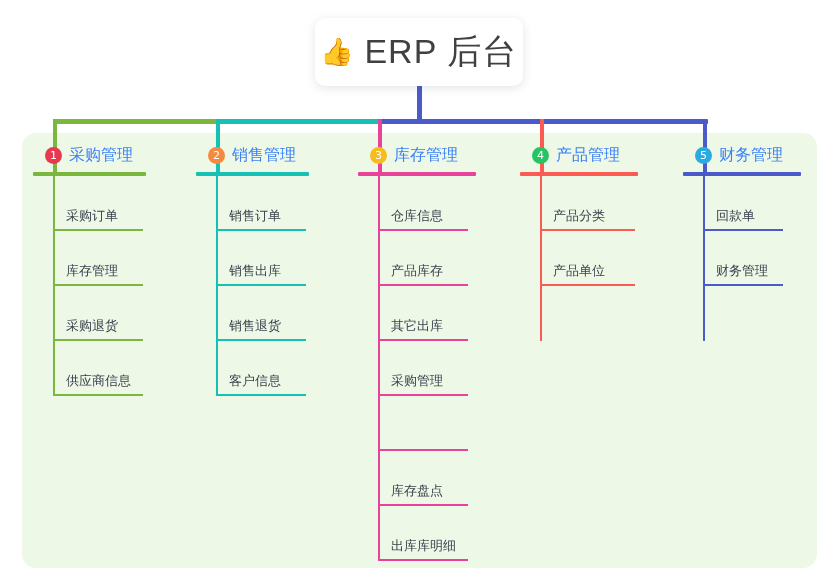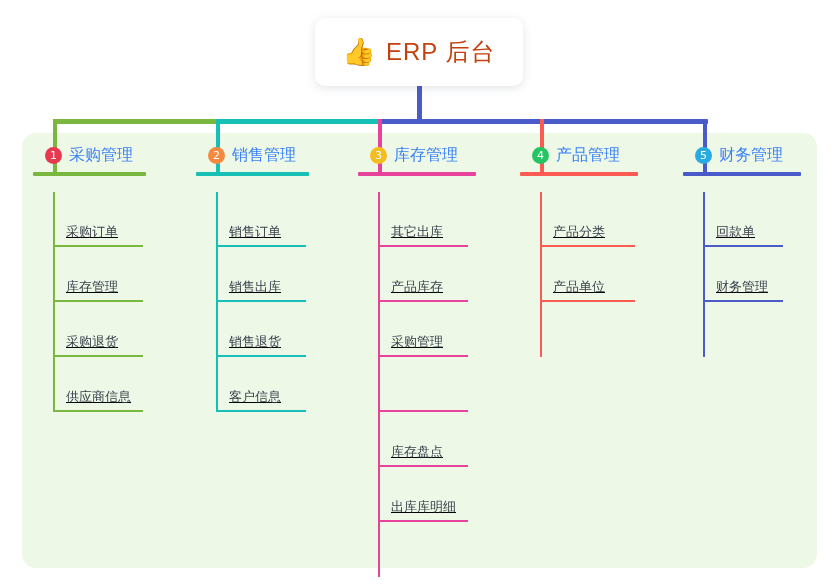--- a/index.html
+++ b/index.html
@@ -28,21 +28,21 @@
     width:208px;height:68px;
     background:#ffffff;
     border-radius:10px;
     box-shadow:0 2px 10px rgba(80,90,110,0.16);
     display:flex;align-items:center;justify-content:center;
     gap:10px;
     z-index:6;
   }
   .root-emoji{font-size:27px;line-height:1;}
   .root-title{
-    font-size:24px;color:#c2410c;letter-spacing:1px;
+    font-size:34px;color:#404040;letter-spacing:1px;
     white-space:nowrap;
   }
   .hbar{position:absolute;height:5px;border-radius:1px;z-index:2;}
   .vdrop{position:absolute;width:4px;z-index:2;}
   .vtrunk{position:absolute;width:5px;z-index:2;}
 
   
   .col{position:absolute;top:142px;z-index:4;}
   .col-head{
     display:flex;align-items:center;gap:7px;
@@ -50,21 +50,21 @@
   }
   .badge{
     width:17px;height:17px;border-radius:50%;
     color:#ffffff;font-size:11px;line-height:17px;
     text-align:center;flex:none;
     font-family:"DejaVu Sans",sans-serif;
   }
   .col-title{font-size:16px;color:#3b82f6;white-space:nowrap;}
   .head-rule{height:4px;border-radius:1px;margin-top:4px;}
 
-  .items{position:relative;margin-top:16px;text-decoration:underline;}
+  .items{position:relative;margin-top:0;}
   .spine{position:absolute;left:20px;top:0;width:2px;}
   .item{
     position:relative;
     height:55px;
     display:flex;align-items:flex-end;
     box-sizing:border-box;
   }
   .item-label{
     font-size:13px;color:#3a3f4b;
     white-space:nowrap;
@@ -153,25 +153,29 @@
       </div>
       <div class="col" style="left: 358px;">
         <div class="col-head">
           <span class="badge" style="background: rgb(245, 188, 31);">3</span>
           <span class="col-title">库存管理</span>
         </div>
         <div class="head-rule" style="background: rgb(232, 67, 155); width: 118px;"></div>
         <div class="items">
           <div class="spine" style="background: rgb(232, 67, 155); height: 385px;"></div>
           <div class="item">
+            <span class="item-label">仓库信息</span>
+            <div class="item-rule" style="background: rgb(232, 67, 155); width: 90px;"></div>
+          </div>
+          <div class="item">
+            <span class="item-label">产品库存</span>
+            <div class="item-rule" style="background: rgb(232, 67, 155); width: 90px;"></div>
+          </div>
+          <div class="item">
             <span class="item-label">其它出库</span>
-            <div class="item-rule" style="background: rgb(232, 67, 155); width: 90px;"></div>
-          </div>
-          <div class="item">
-            <span class="item-label">产品库存</span>
             <div class="item-rule" style="background: rgb(232, 67, 155); width: 90px;"></div>
           </div>
           <div class="item">
             <span class="item-label">采购管理</span>
             <div class="item-rule" style="background: rgb(232, 67, 155); width: 90px;"></div>
           </div>
           <div class="item">
             <div class="item-rule" style="background: rgb(232, 67, 155); width: 90px;"></div>
           </div>
           <div class="item">

